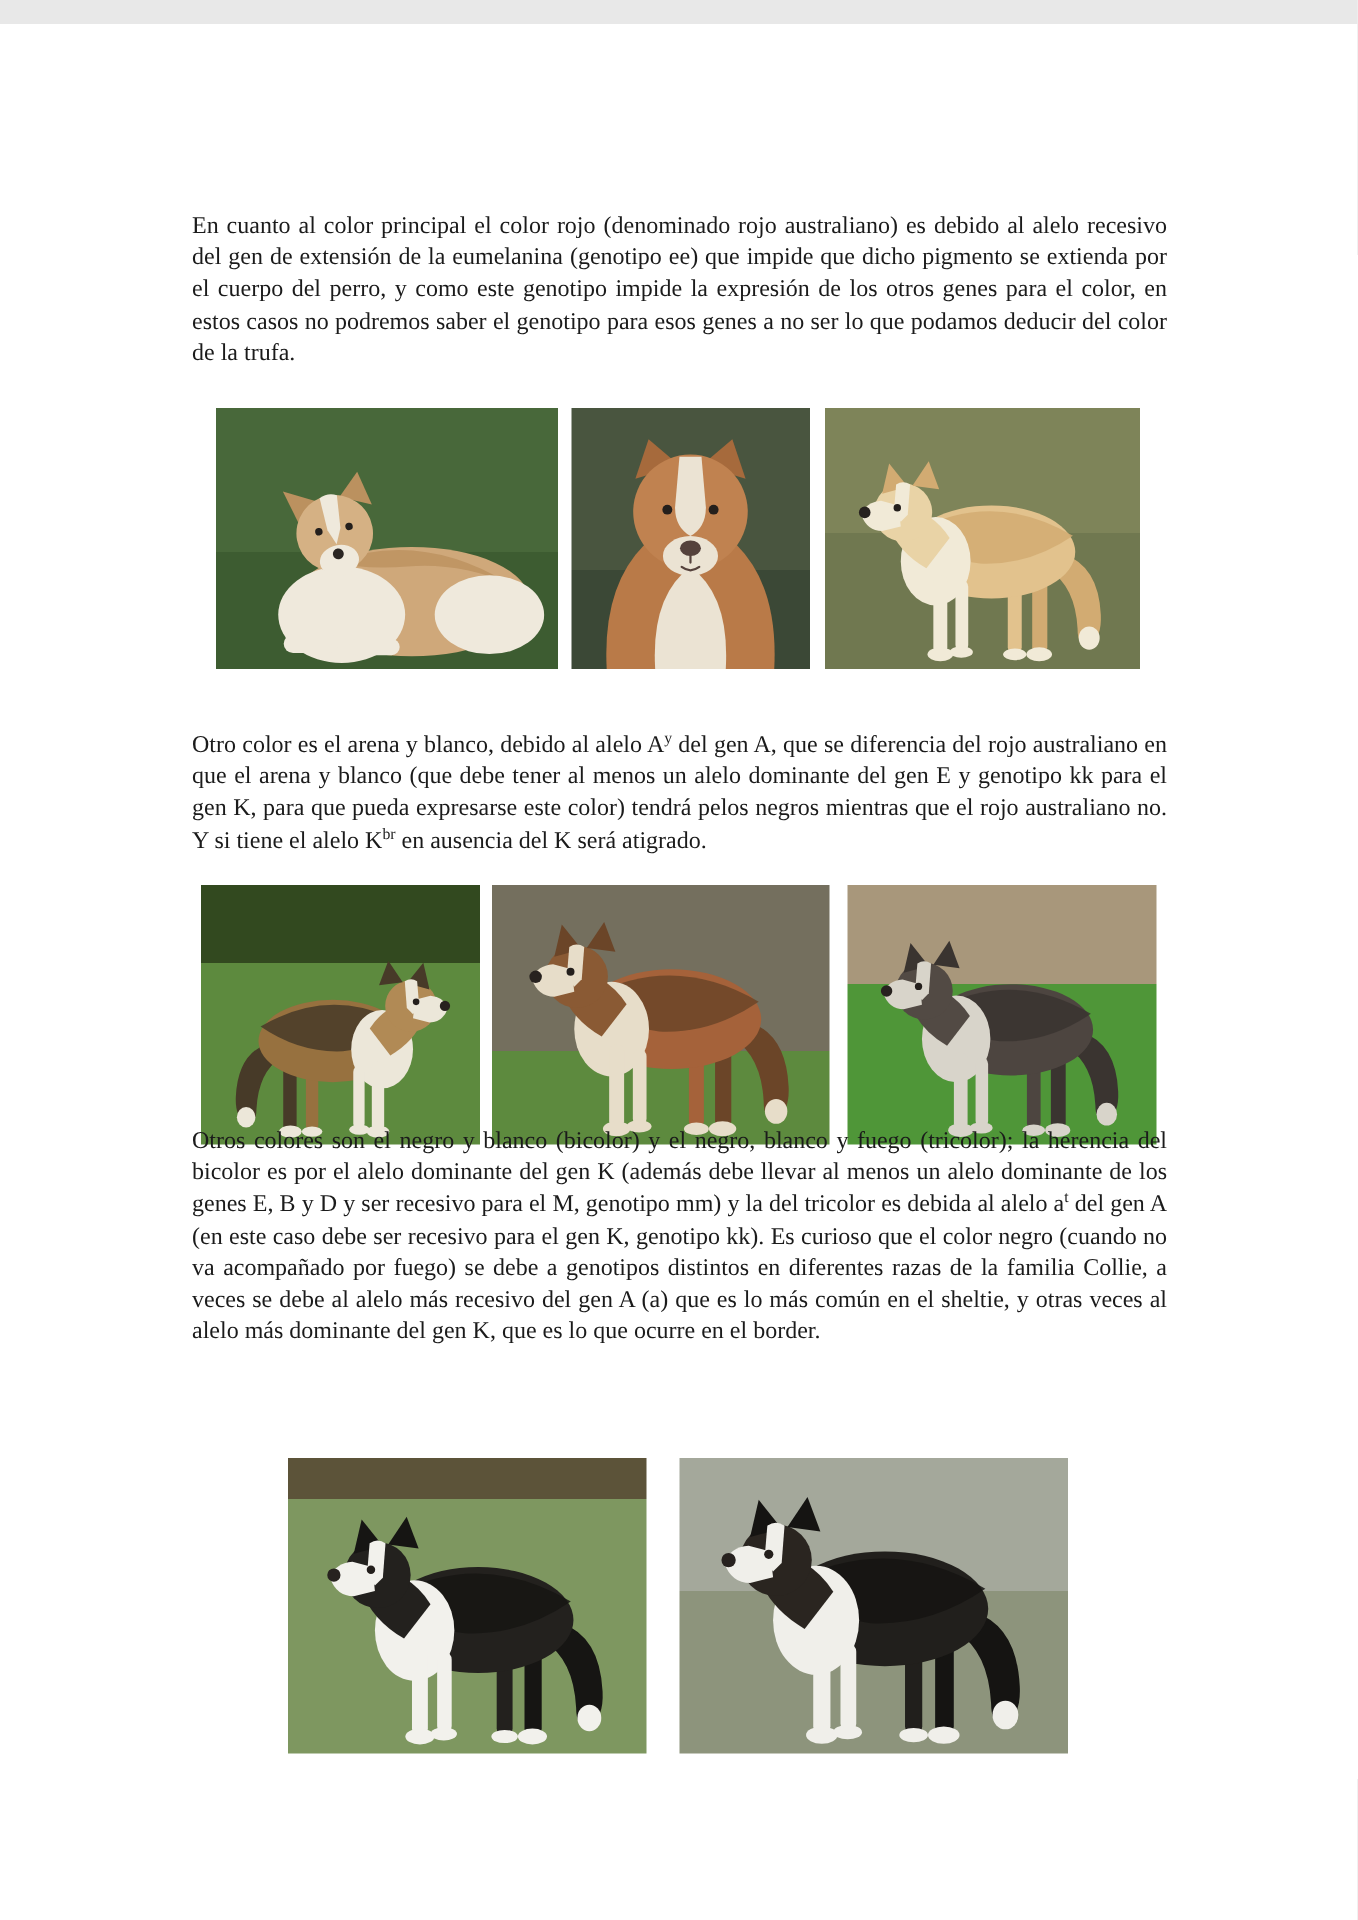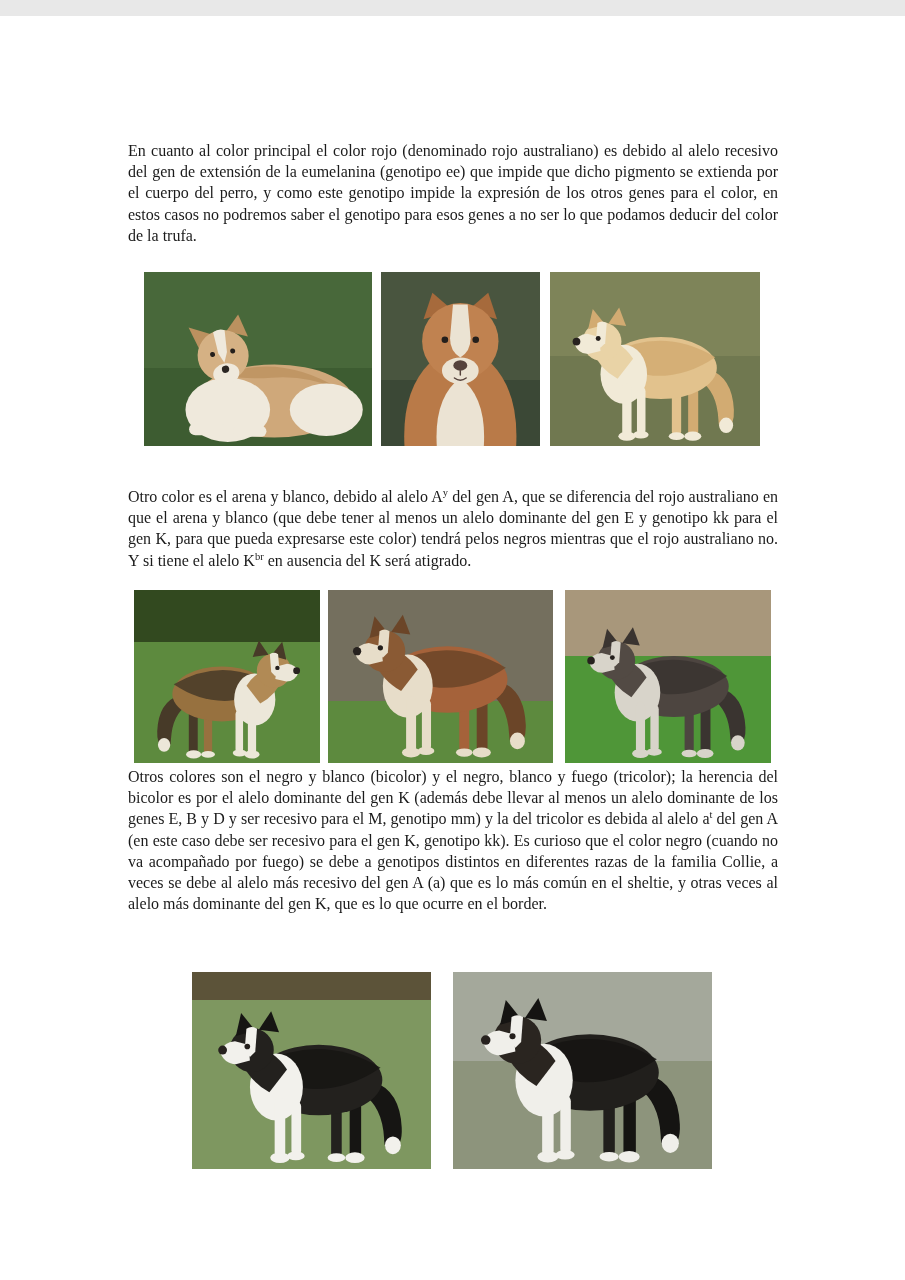--- a/index.html
+++ b/index.html
@@ -20,21 +20,21 @@
     text-justify:inter-word;
   }
   .para sup{
     font-size:10.5px;
     line-height:0;
     vertical-align:baseline;
     position:relative;top:-6px;
   }
   #para-1{top:124px;}
   #para-2{top:470px;}
-  #para-3{top:750px;font-family:Liberation Serif, serif;}
+  #para-3{top:734px;font-family:Liberation Serif, serif;}
 
   .photo{
     position:absolute;
     margin:0;
     overflow:hidden;
     display:flex;
     align-items:flex-end;
     justify-content:center;
     background:linear-gradient(to bottom,
       var(--sky) 0,

